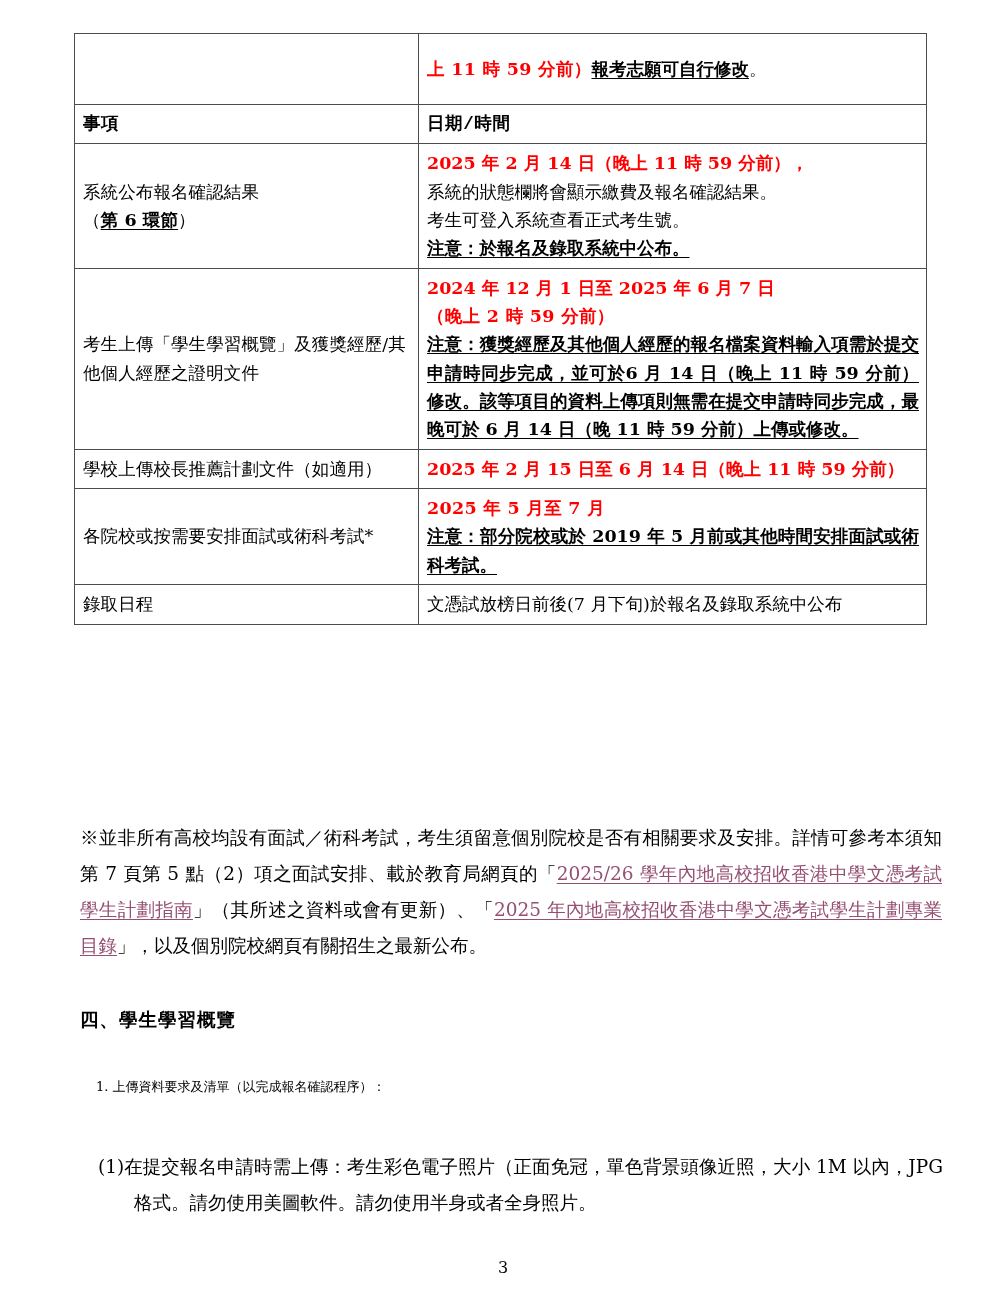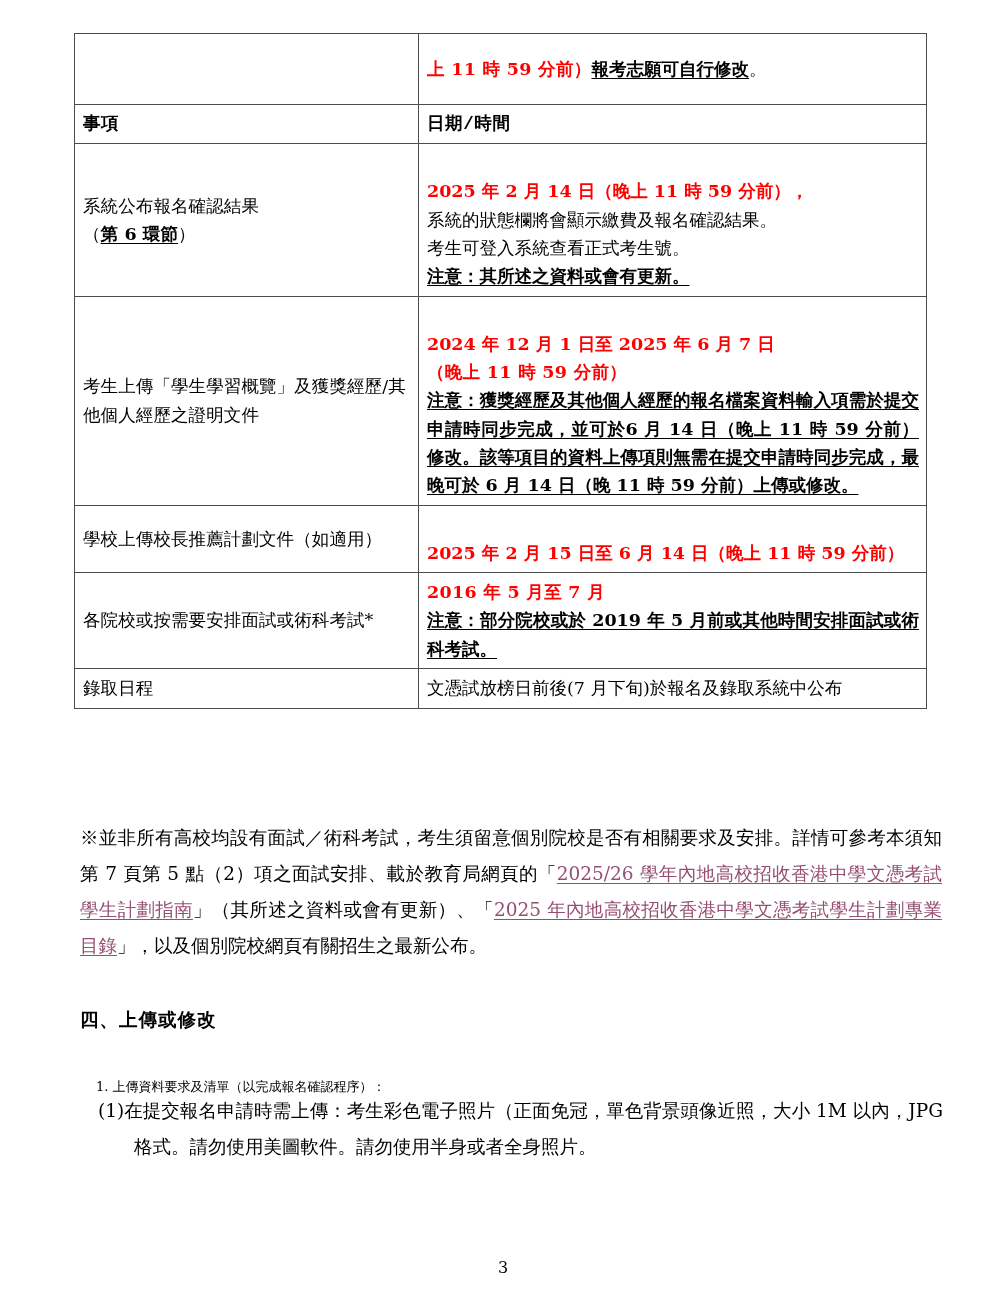--- a/index.html
+++ b/index.html
@@ -47,21 +47,21 @@
     letter-spacing: 0.1px;
   }
   .cell-date {
     font-family: "DejaVu Serif", "Liberation Serif", serif;
   }
 
   .hdr td { font-weight: bold; }
   .hdr .cell-item, .hdr .cell-date { font-weight: bold; letter-spacing: 0.6px; font-family: Liberation Mono, monospace; }
 
   .red { color: #ff0000; font-weight: bold; letter-spacing: 0.3px; }
-  .red-j { color: #ff0000; font-weight: bold; text-align: justify; text-justify: inter-character; margin-top: 28px; }
+  .red-j { color: #ff0000; font-weight: bold; text-align: justify; text-justify: inter-character; }
   .ul { text-decoration: underline; text-underline-offset: 3px; }
   .bold { font-weight: bold; }
   .just { text-align: justify; text-justify: inter-character; }
   .blk { display: block; }
 
   .empty-row td { height: 60px; }
 
   
   .footnote {
     position: absolute;
@@ -95,21 +95,21 @@
     left: 96px;
     top: 1075px;
     width: 840px;
     font-size: 13px;
     line-height: 1.9;
   }
 
   .list-item-2 {
     position: absolute;
     left: 98px;
-    top: 1093px;
+    top: 1149px;
     width: 845px;
     font-size: 18.5px;
     line-height: 1.95;
     text-align: justify;
     text-justify: inter-character;
   }
   .list-item-2 .hang {
     display: block;
     padding-left: 36px;
     text-indent: -36px;
@@ -152,61 +152,61 @@
 
       <tr>
         <td class="cell-item">
           <span class="blk">系統公布報名確認結果</span>
           <span class="blk"><span>（</span><span class="bold ul">第 6 環節</span><span>）</span></span>
         </td>
         <td class="cell-date">
           <span class="blk red-j">2025 年 2 月 14 日（晚上 11 時 59 分前），</span>
           <span class="blk">系統的狀態欄將會顯示繳費及報名確認結果。</span>
           <span class="blk">考生可登入系統查看正式考生號。</span>
-          <span class="blk bold ul">注意：其所述之資料或會有更新。</span>
+          <span class="blk bold ul">注意：於報名及錄取系統中公布。</span>
         </td>
       </tr>
 
       <tr>
         <td class="cell-item">考生上傳「學生學習概覽」及獲獎經歷/其他個人經歷之證明文件</td>
         <td class="cell-date">
           <span class="blk red-j">2024 年 12 月 1 日至 2025 年 6 月 7 日</span>
-          <span class="blk red">（晚上 11 時 59 分前）</span>
+          <span class="blk red">（晚上 2 時 59 分前）</span>
           <span class="blk bold ul just">注意：獲獎經歷及其他個人經歷的報名檔案資料輸入項需於提交申請時同步完成，並可於6 月 14 日（晚上 11 時 59 分前）修改。該等項目的資料上傳項則無需在提交申請時同步完成，最晚可於 6 月 14 日（晚 11 時 59 分前）上傳或修改。</span>
         </td>
       </tr>
 
       <tr>
         <td class="cell-item">學校上傳校長推薦計劃文件（如適用）</td>
         <td class="cell-date">
           <span class="blk red-j">2025 年 2 月 15 日至 6 月 14 日（晚上 11 時 59 分前）</span>
         </td>
       </tr>
 
       <tr>
         <td class="cell-item">各院校或按需要安排面試或術科考試*</td>
         <td class="cell-date">
-          <span class="blk red">2016 年 5 月至 7 月</span>
+          <span class="blk red">2025 年 5 月至 7 月</span>
           <span class="blk bold ul just">注意：部分院校或於 2019 年 5 月前或其他時間安排面試或術科考試。</span>
         </td>
       </tr>
 
       <tr>
         <td class="cell-item">錄取日程</td>
         <td class="cell-date">文憑試放榜日前後(7 月下旬)於報名及錄取系統中公布</td>
       </tr>
 
     </tbody>
   </table>
 
   <div class="footnote">
     <span>※並非所有高校均設有面試／術科考試，考生須留意個別院校是否有相關要求及安排。詳情可參考本須知第 7 頁第 5 點（2）項之面試安排、載於教育局網頁的「</span><span class="link">2025/26 學年內地高校招收香港中學文憑考試學生計劃指南</span><span>」（其所述之資料或會有更新）、「</span><span class="link">2025 年內地高校招收香港中學文憑考試學生計劃專業目錄</span><span>」，以及個別院校網頁有關招生之最新公布。</span>
   </div>
 
-  <div class="section-heading">四、上傳或修改</div>
+  <div class="section-heading">四、學生學習概覽</div>
 
   <div class="list-item-1">1.  上傳資料要求及清單（以完成報名確認程序）：</div>
 
   <div class="list-item-2">
     <span class="hang">(1)在提交報名申請時需上傳：考生彩色電子照片（正面免冠，單色背景頭像近照，大小 1M 以內，JPG 格式。請勿使用美圖軟件。請勿使用半身或者全身照片。</span>
   </div>
 
   <div class="page-number">3</div>
 
 </div>

